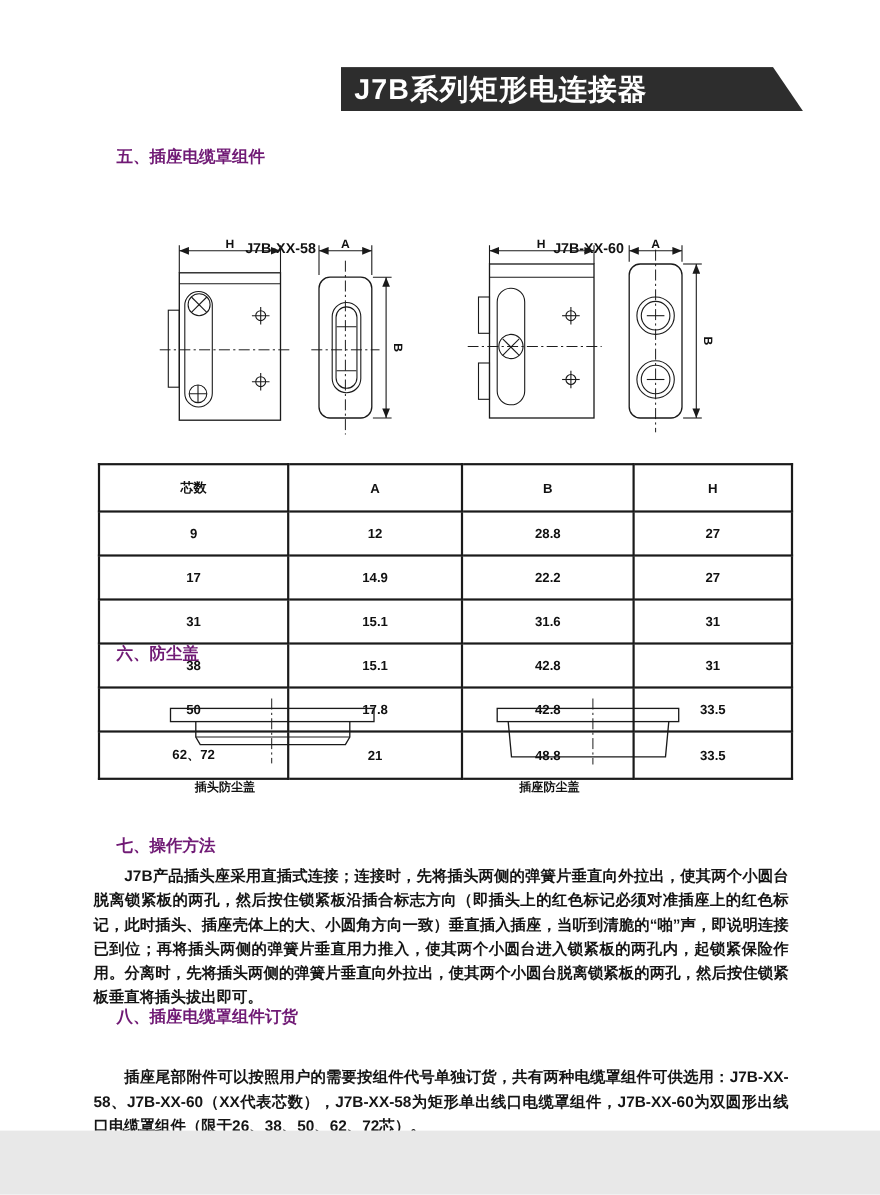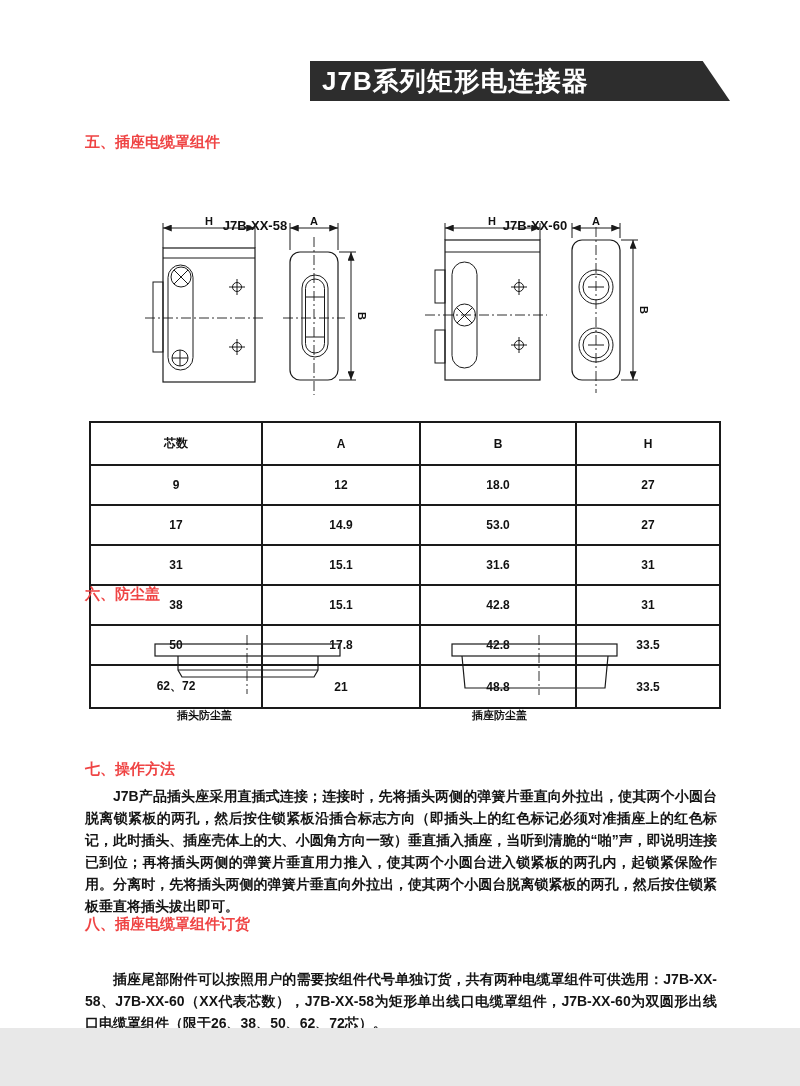--- a/index.html
+++ b/index.html
@@ -17,21 +17,21 @@
     left: 310px; top: 61px; width: 420px; height: 40px;
     background: #2d2d2d;
     clip-path: polygon(0 0, 93.5% 0, 100% 100%, 0 100%);
     display: flex; align-items: center;
   }
   #banner .title {
     color: #fff; font-weight: bold; font-size: 26px;
     padding-left: 12px; letter-spacing: 1px; white-space: nowrap;
   }
 
-  .sec-heading { font-size: 15px; font-weight: bold; color: #ef4444; white-space: nowrap; }
+  .sec-heading { font-size: 15px; font-weight: bold; color: #701a75; white-space: nowrap; margin-left: 21px; }
 
   .drawing-label { font-size: 13px; font-weight: bold; text-align: center; margin-top: 29px; }
 
   
   #spec-table-wrap { left: 89px; top: 421px; width: 630px; }
   table.spec { border-collapse: collapse; table-layout: fixed; width: 630px; }
   table.spec th, table.spec td {
     border: 2px solid #1a1a1a; text-align: center; vertical-align: middle;
     font-size: 12px; font-weight: bold; color: #111; padding: 12px;
   }
@@ -185,27 +185,27 @@
             <th>芯数</th>
             <th>A</th>
             <th>B</th>
             <th>H</th>
           </tr>
         </thead>
       <tbody id="table-body">
           <tr>
             <td>9</td>
             <td>12</td>
-            <td>18.0</td>
+            <td>28.8</td>
             <td>27</td>
           </tr>
           <tr>
             <td>17</td>
             <td>14.9</td>
-            <td>53.0</td>
+            <td>22.2</td>
             <td>27</td>
           </tr>
           <tr>
             <td>31</td>
             <td>15.1</td>
             <td>31.6</td>
             <td>31</td>
           </tr>
           <tr>
             <td>38</td>

